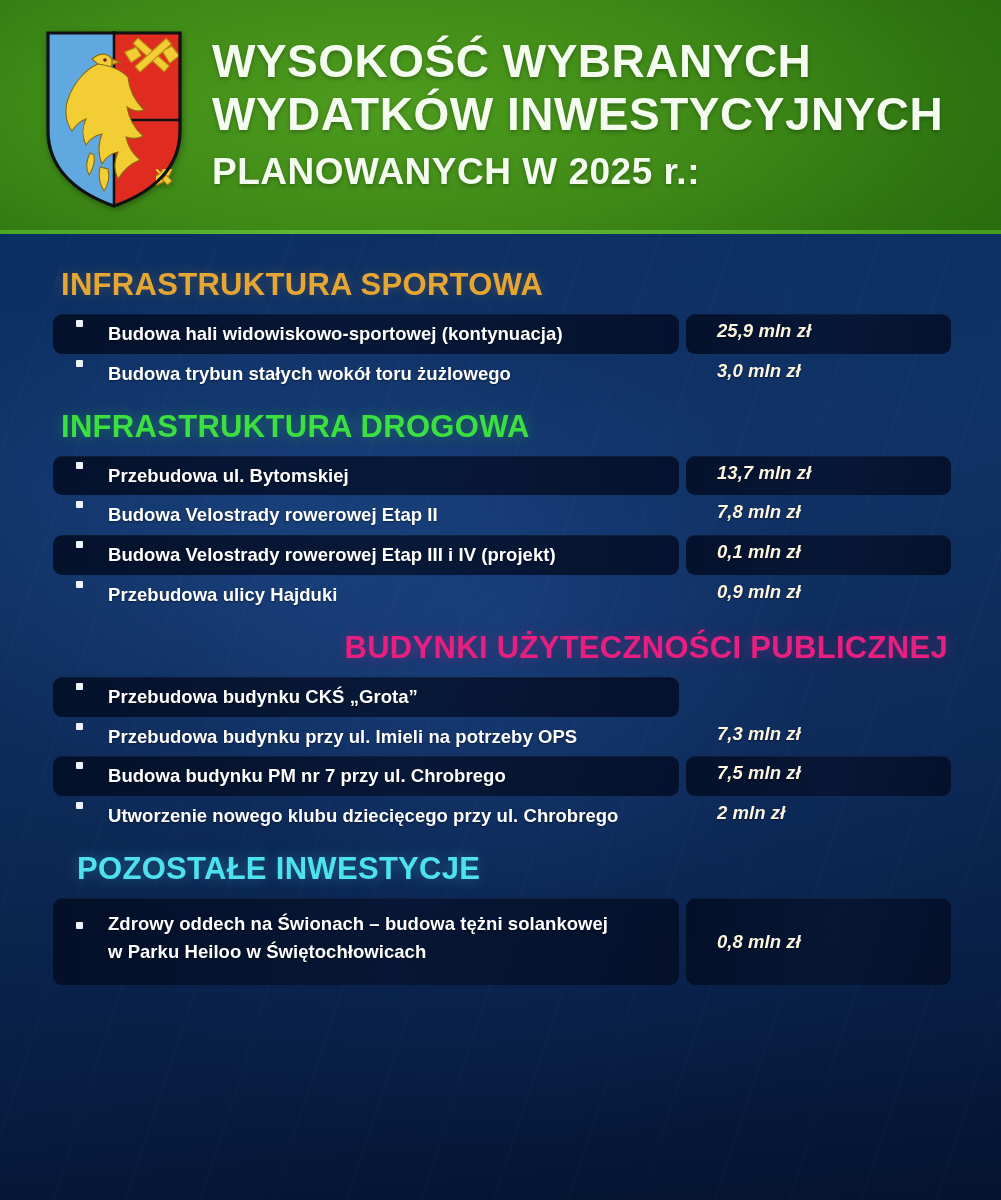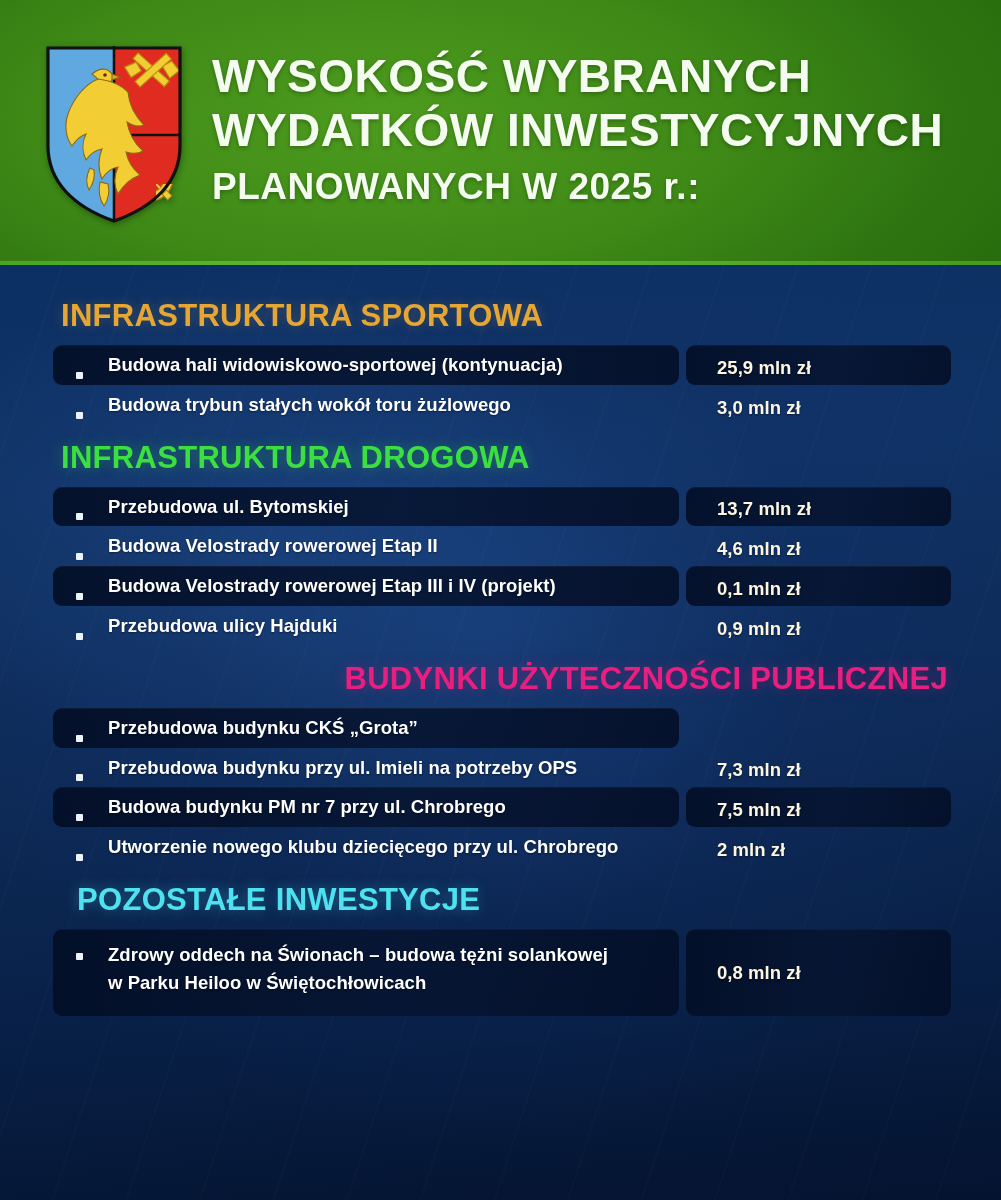--- a/index.html
+++ b/index.html
@@ -37,21 +37,21 @@
     top: 22%;
     width: 70%;
     height: 45%;
     background: radial-gradient(ellipse at center, rgba(46,96,170,0.28) 0%, rgba(46,96,170,0) 70%);
     pointer-events: none;
   }
 
   
   .header {
     position: relative;
-    height: 265px;
+    height: 234px;
     box-sizing: border-box;
     background:
       radial-gradient(ellipse 75% 120% at 38% 45%, #4d9b1e 0%, #3f8a17 45%, #2f7611 75%, #256a0d 100%);
     display: flex;
     align-items: center;
     padding-left: 42px;
     overflow: hidden;
   }
   .header::after {
     content: "";
@@ -117,33 +117,34 @@
 
   .row {
     display: flex;
     align-items: stretch;
     gap: 7px;
     min-height: 39px;
     margin-bottom: 0;
   }
   .cell {
     display: flex;
-    align-items: flex-end;
+    align-items: flex-start;
     border-radius: 9px;
     box-sizing: border-box;
   }
   .cell-label {
     width: 626px;
     flex: 0 0 626px;
     padding: 6px 14px 6px 12px;
   }
   .cell-amount {
     width: 265px;
     flex: 0 0 265px;
     padding: 6px 16px 6px 31px;
+    font-style: italic;
   }
   .row.alt .cell {
     background: linear-gradient(100deg, rgba(3,14,38,.92) 0%, rgba(6,20,48,.88) 55%, rgba(4,15,40,.92) 100%);
     box-shadow: inset 0 1px 0 rgba(255,255,255,.04);
   }
 
   .bullet {
     width: 7px;
     height: 7px;
     background: #eef3fb;
@@ -288,21 +289,21 @@
             <div class="cell cell-amount">
               <span class="amount-text">13,7 mln zł</span>
             </div>
           </div>
           <div class="row">
             <div class="cell cell-label">
               <span class="bullet"></span>
               <span class="label-text">Budowa Velostrady rowerowej Etap II</span>
             </div>
             <div class="cell cell-amount">
-              <span class="amount-text">4,6 mln zł</span>
+              <span class="amount-text">7,8 mln zł</span>
             </div>
           </div>
           <div class="row alt">
             <div class="cell cell-label">
               <span class="bullet"></span>
               <span class="label-text">Budowa Velostrady rowerowej Etap III i IV (projekt)</span>
             </div>
             <div class="cell cell-amount">
               <span class="amount-text">0,1 mln zł</span>
             </div>

